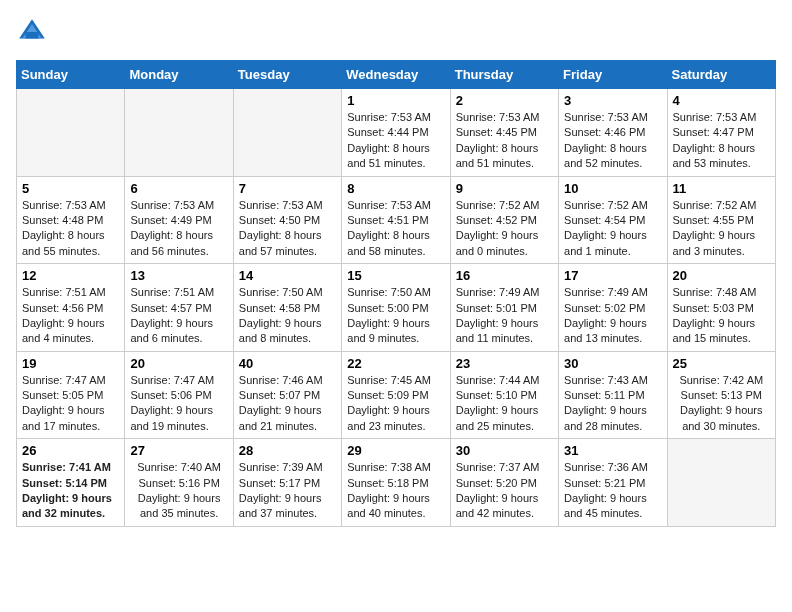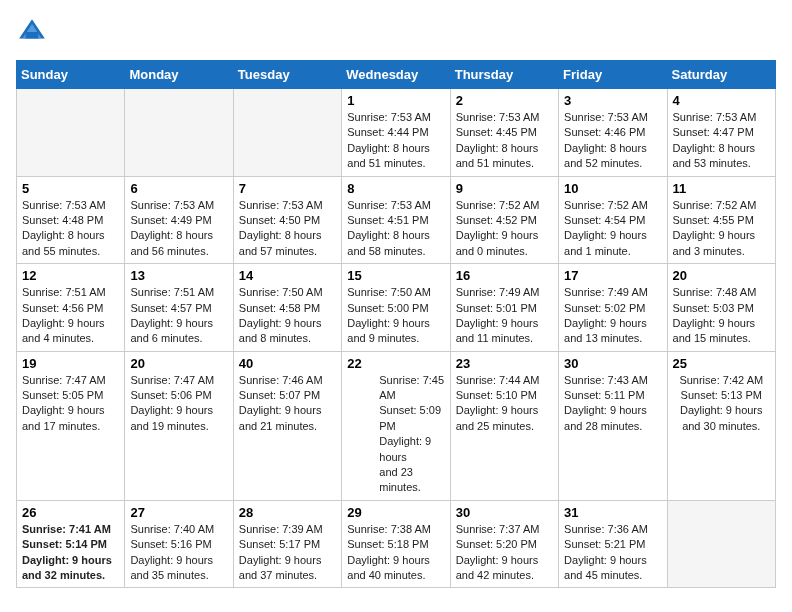--- a/index.html
+++ b/index.html
@@ -276,21 +276,21 @@
         </td>
         <td>
           <div class="day-number">40</div>
           <div class="day-info" style="white-space: pre-line;">Sunrise: 7:46 AM
 Sunset: 5:07 PM
 Daylight: 9 hours
 and 21 minutes.</div>
         </td>
         <td>
           <div class="day-number">22</div>
-          <div class="day-info" style="white-space: pre-line; margin-left: 32px;">Sunrise: 7:45 AM
+          <div class="day-info" style="white-space: pre-line;">Sunrise: 7:45 AM
 Sunset: 5:09 PM
 Daylight: 9 hours
 and 23 minutes.</div>
         </td>
         <td>
           <div class="day-number">23</div>
           <div class="day-info" style="white-space: pre-line;">Sunrise: 7:44 AM
 Sunset: 5:10 PM
 Daylight: 9 hours
 and 25 minutes.</div>
@@ -313,21 +313,21 @@
       <tr>
         <td>
           <div class="day-number">26</div>
           <div class="day-info" style="white-space: pre-line; font-weight: bold;">Sunrise: 7:41 AM
 Sunset: 5:14 PM
 Daylight: 9 hours
 and 32 minutes.</div>
         </td>
         <td>
           <div class="day-number">27</div>
-          <div class="day-info" style="white-space: pre-line;">Sunrise: 7:40 AM
+          <div class="day-info" style="white-space: pre-line; text-align: center;">Sunrise: 7:40 AM
 Sunset: 5:16 PM
 Daylight: 9 hours
 and 35 minutes.</div>
         </td>
         <td>
           <div class="day-number">28</div>
           <div class="day-info" style="white-space: pre-line;">Sunrise: 7:39 AM
 Sunset: 5:17 PM
 Daylight: 9 hours
 and 37 minutes.</div>

